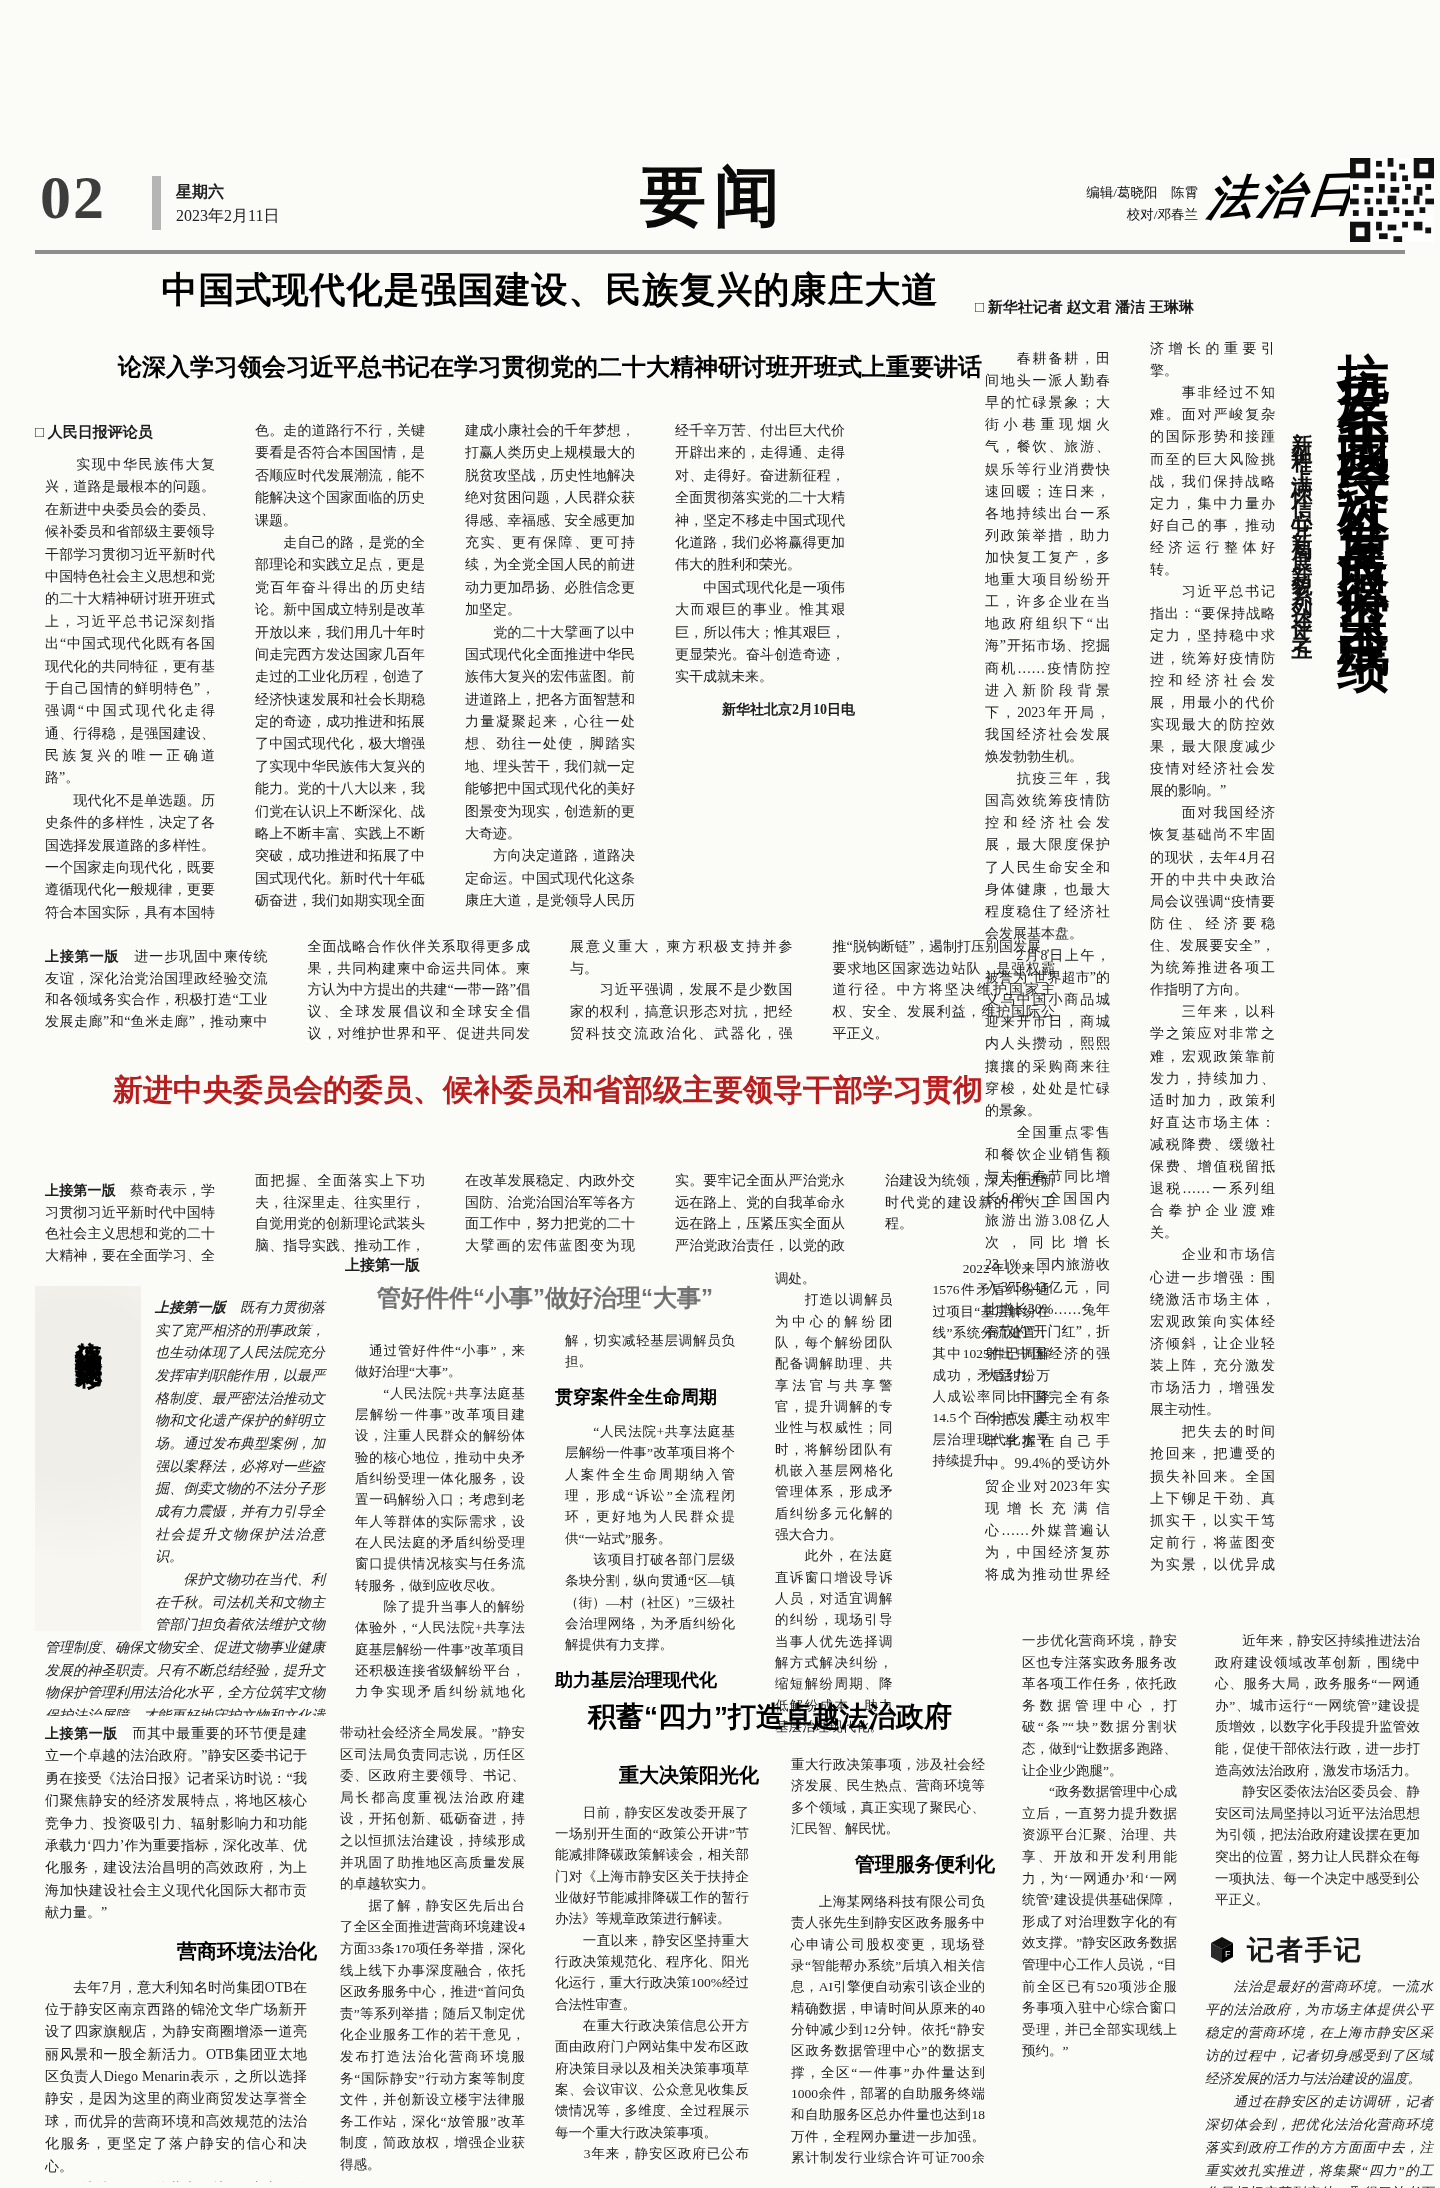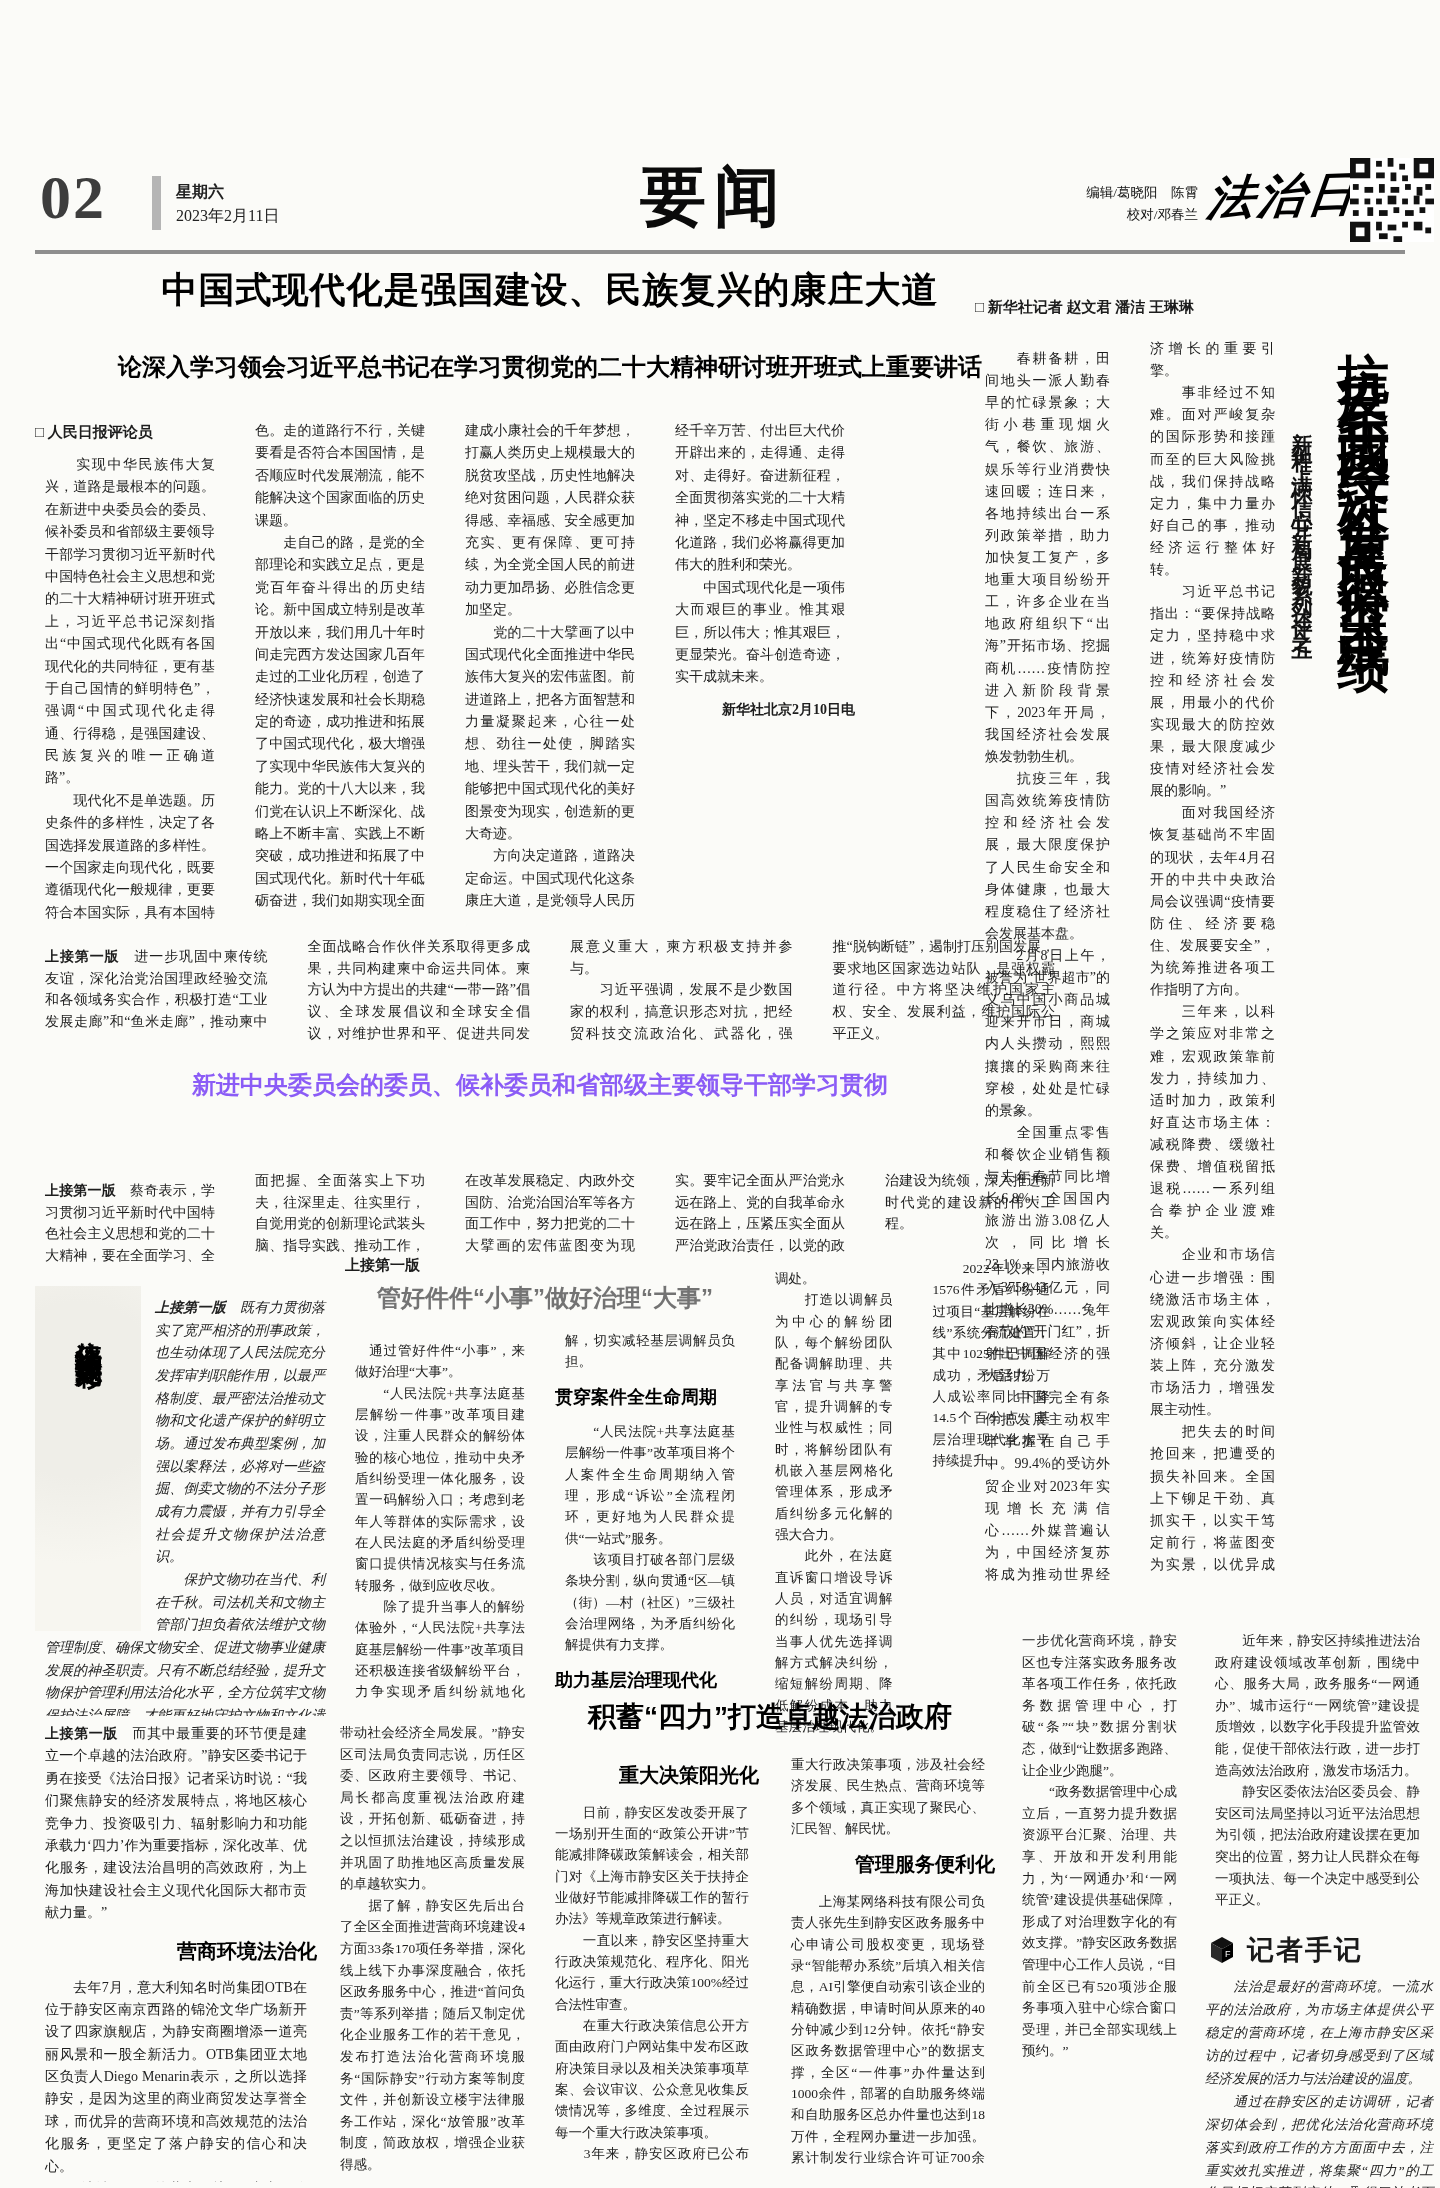--- a/index.html
+++ b/index.html
@@ -33,22 +33,22 @@
            font-size:14px;line-height:1.58;text-align:justify;overflow:hidden;}
   .cv-sub{left:1288px;top:415px;height:690px;writing-mode:vertical-rl;font-size:21px;font-weight:700;
           letter-spacing:11px;color:#111;}
   .cv-hl{left:1328px;top:310px;height:1140px;writing-mode:vertical-rl;font-size:52px;font-weight:900;
          letter-spacing:17px;color:#000;}
   
   .conta{left:35px;top:936px;width:1030px;height:112px;column-count:4;column-gap:20px;column-fill:auto;
          font-size:14px;line-height:1.55;text-align:justify;overflow:hidden;}
   .marker{font-weight:bold;font-family:"Liberation Sans",sans-serif;}
   
-  .sem-hl{left:40px;top:1066px;width:1000px;text-align:center;font-size:24px;font-weight:900;line-height:1.6;
-          font-family:"Liberation Sans",sans-serif;color:#8b5cf6;}
+  .sem-hl{left:48px;top:1066px;width:1000px;text-align:center;font-size:30px;font-weight:900;line-height:1.6;
+          font-family:"Liberation Sans",sans-serif;color:#b91c1c;}
   .sem-body{left:35px;top:1170px;width:1030px;height:102px;column-count:5;column-gap:20px;column-fill:auto;
             font-size:14px;line-height:1.55;text-align:justify;overflow:hidden;}
   
   .her{left:35px;top:1286px;width:300px;height:430px;font-size:14px;line-height:1.62;text-align:justify;
        font-style:italic;color:#222;overflow:hidden;}
   .her-float{float:left;width:106px;height:345px;margin:0 14px 6px 0;
              background:radial-gradient(circle at 40% 30%,#efeee8 0 35%,#f7f6f0 70%);
              display:flex;align-items:flex-start;justify-content:center;padding-top:34px;box-sizing:border-box;}
   .her-hl{writing-mode:vertical-rl;font-size:27px;font-weight:900;letter-spacing:2px;font-style:normal;color:#000;}
   

